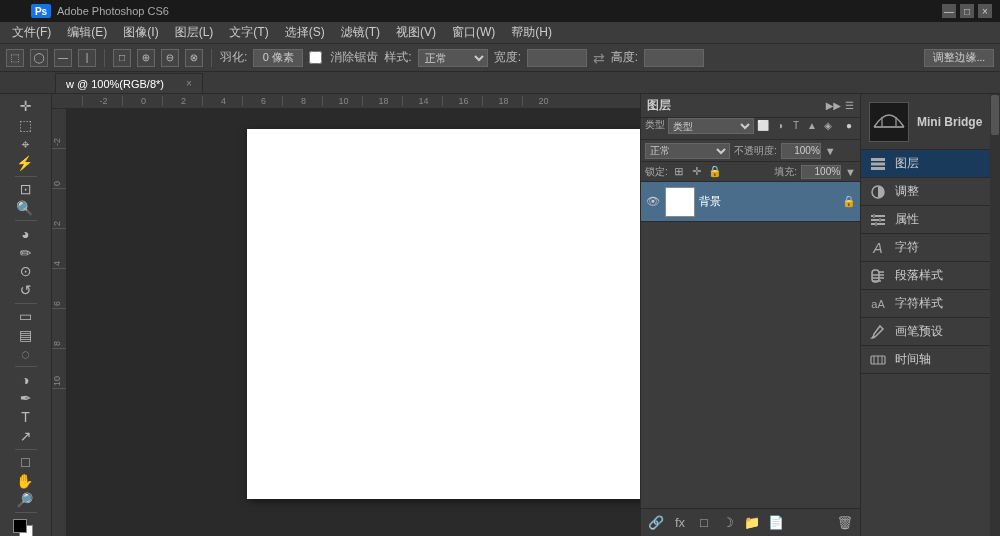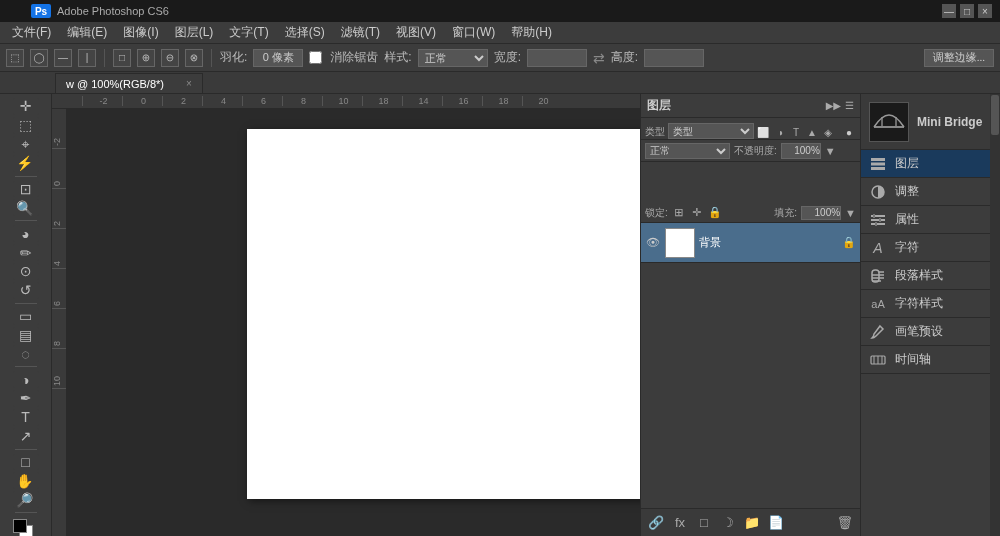--- a/index.html
+++ b/index.html
@@ -299,21 +299,21 @@
       color: #aaa;
       cursor: pointer;
       background: none;
       border: none;
     }
 
     #layers-search-row {
       height: 22px;
       background: #3c3c3c;
       display: flex;
-      align-items: flex-end;
+      align-items: flex-start;
       padding: 0 4px;
       gap: 3px;
       border-bottom: 1px solid #2a2a2a;
     }
     .layers-search-label { font-size: 10px; color: #aaa; }
     .layers-search-select {
       flex: 1;
       height: 16px;
       background: #555;
       border: 1px solid #666;
@@ -364,21 +364,20 @@
     }
 
     #layers-lock-row {
       height: 20px;
       background: #3c3c3c;
       display: flex;
       align-items: center;
       padding: 0 4px;
       gap: 4px;
       border-bottom: 1px solid #2a2a2a;
-      margin-top: 41px;
     }
     .lock-label { font-size: 10px; color: #aaa; }
     .lock-icon {
       width: 14px;
       height: 14px;
       font-size: 11px;
       color: #aaa;
       display: flex;
       align-items: center;
       justify-content: center;

